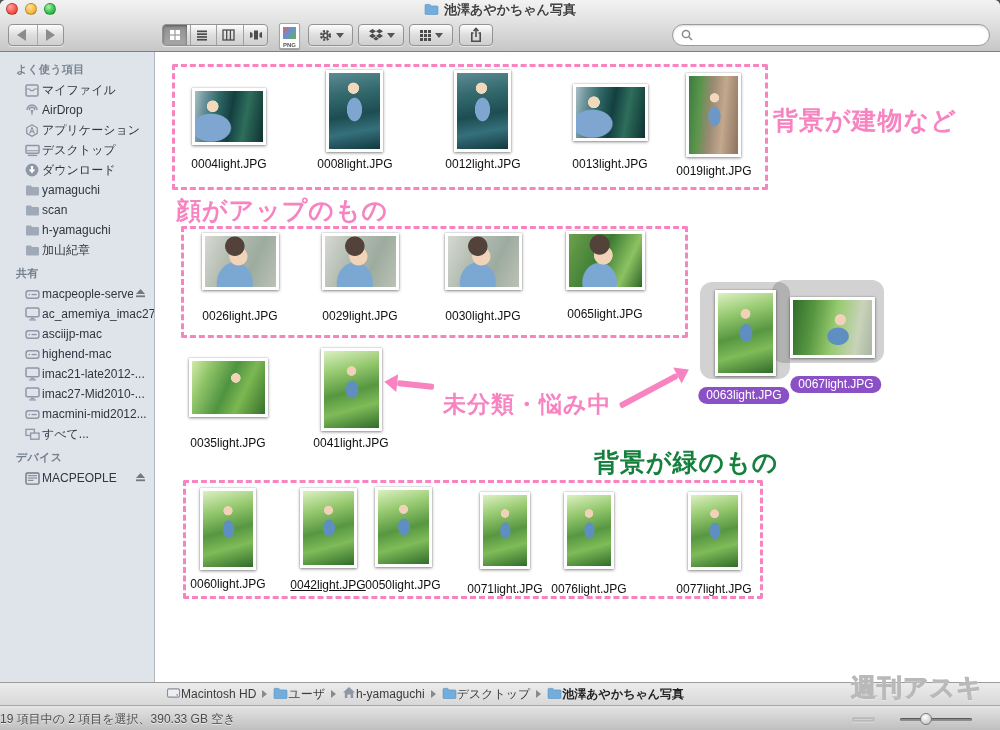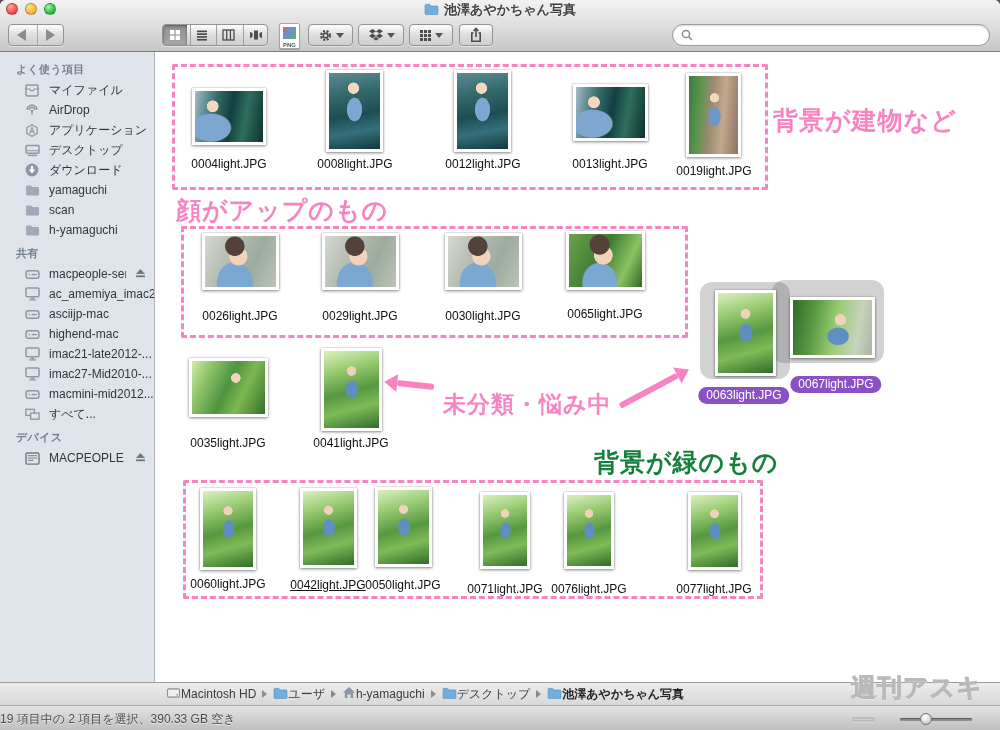--- a/index.html
+++ b/index.html
@@ -39,21 +39,21 @@
   .dbxbtn{left:358px;width:46px;}
   .arrbtn{left:409px;width:44px;}
   .sharebtn{left:459px;width:34px;}
   .search{position:absolute;left:672px;top:5px;width:318px;height:22px;background:#fff;border:1px solid #9b9b9b;
     border-radius:11px;display:flex;align-items:center;padding:0 8px;gap:5px;box-shadow:inset 0 1px 2px rgba(0,0,0,.15);}
   .search input{border:none;outline:none;flex:1;font-size:12px;background:transparent;}
   
   .sidebar{position:absolute;left:0;top:52px;width:155px;bottom:48px;background:#dfe4eb;border-right:1px solid #b0b6bf;
     overflow:hidden;padding-top:4px;z-index:5;}
   .sb-header{font-size:11px;font-weight:bold;color:#74808f;padding:6px 0 3px 16px;letter-spacing:.3px;}
-  .sb-item{display:flex;align-items:center;height:20px;padding-left:24px;gap:9px;font-size:12px;color:#2f3640;cursor:default;}
+  .sb-item{display:flex;align-items:center;height:20px;padding-left:24px;gap:2px;font-size:12px;color:#2f3640;cursor:default;}
   .sb-item .icn{width:16px;display:flex;justify-content:center;}
   .sb-item .sb-label{white-space:nowrap;overflow:hidden;flex:1;}
   .sb-item .eject{margin-right:8px;}
   
   .main{position:absolute;left:156px;top:53px;right:0;bottom:48px;background:#fff;}
   .canvas{position:absolute;left:0;top:0;width:1000px;height:730px;z-index:10;pointer-events:none;}
   .canvas>*{pointer-events:auto;}
   .gbox{position:absolute;border:3px dashed #f783c1;border-radius:2px;}
   .anno{position:absolute;font-weight:bold;color:#f783c1;white-space:nowrap;letter-spacing:1px;
     font-family:"DejaVu Sans","Liberation Sans",sans-serif;}
@@ -301,20 +301,28 @@
           <span class="sb-label">scan</span>
         </div>
         <div class="sb-item">
           <span class="icn ">
             <svg width="15" height="12" viewBox="0 0 16 13">
               <path d="M1 2.5C1 1.9 1.4 1.5 2 1.5h4.2l1.5 1.7H14c.6 0 1 .4 1 1v7.3c0 .6-.4 1-1 1H2c-.6 0-1-.4-1-1z" fill="#9fa9b7"></path>
             </svg>
           </span>
           <span class="sb-label">h-yamaguchi</span>
         </div>
+        <div class="sb-item">
+          <span class="icn ">
+            <svg width="15" height="12" viewBox="0 0 16 13">
+              <path d="M1 2.5C1 1.9 1.4 1.5 2 1.5h4.2l1.5 1.7H14c.6 0 1 .4 1 1v7.3c0 .6-.4 1-1 1H2c-.6 0-1-.4-1-1z" fill="#9fa9b7"></path>
+            </svg>
+          </span>
+          <span class="sb-label">加山紀章</span>
+        </div>
         <div class="sb-header">共有</div>
         <div class="sb-item">
           <span class="icn ">
             <svg width="15" height="11" viewBox="0 0 16 12">
               <rect x="1" y="2" width="14" height="8" rx="2.5" fill="none" stroke="#8d97a5" stroke-width="1.6"></rect>
               <circle cx="4.6" cy="6" r=".95" fill="#8d97a5"></circle>
               <rect x="7" y="5.3" width="5.6" height="1.5" fill="#8d97a5"></rect>
             </svg>
           </span>
           <span class="sb-label">macpeople-server</span>

